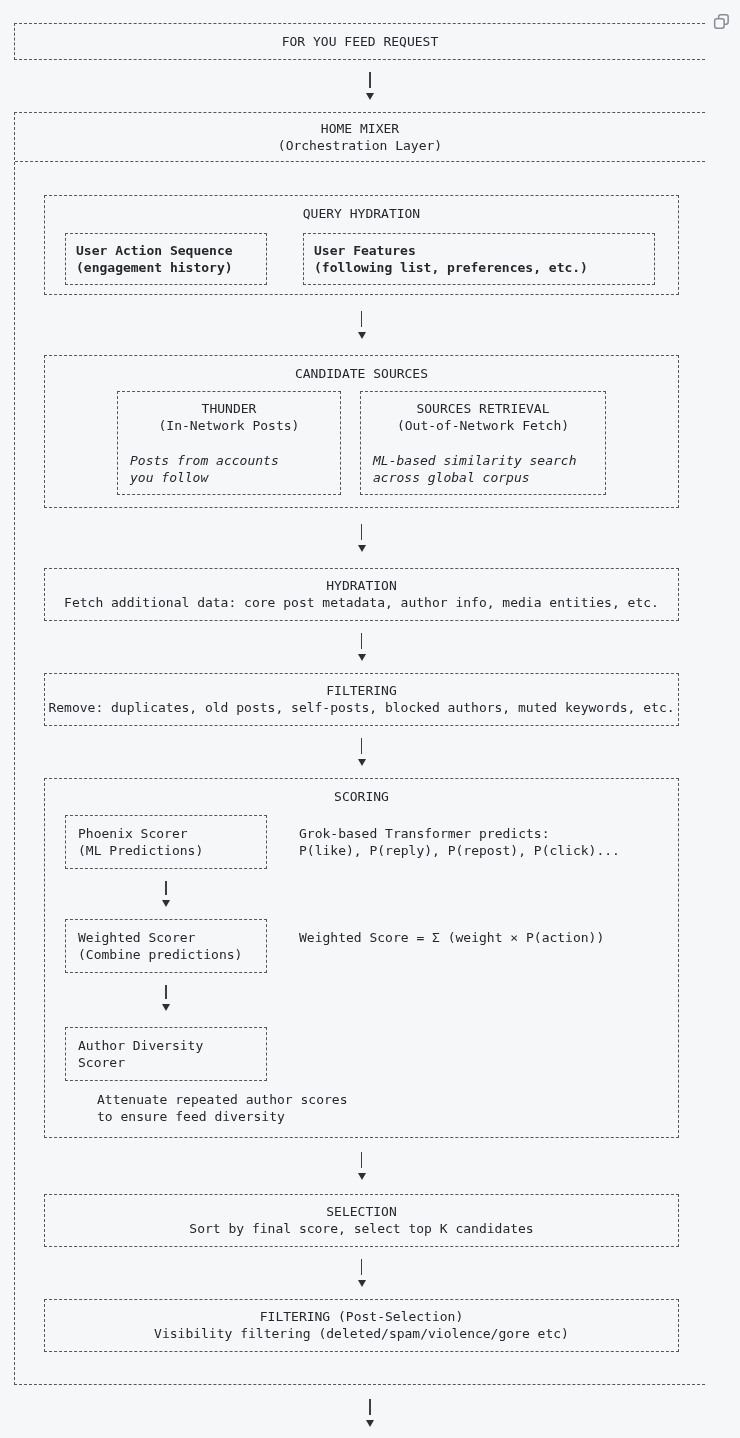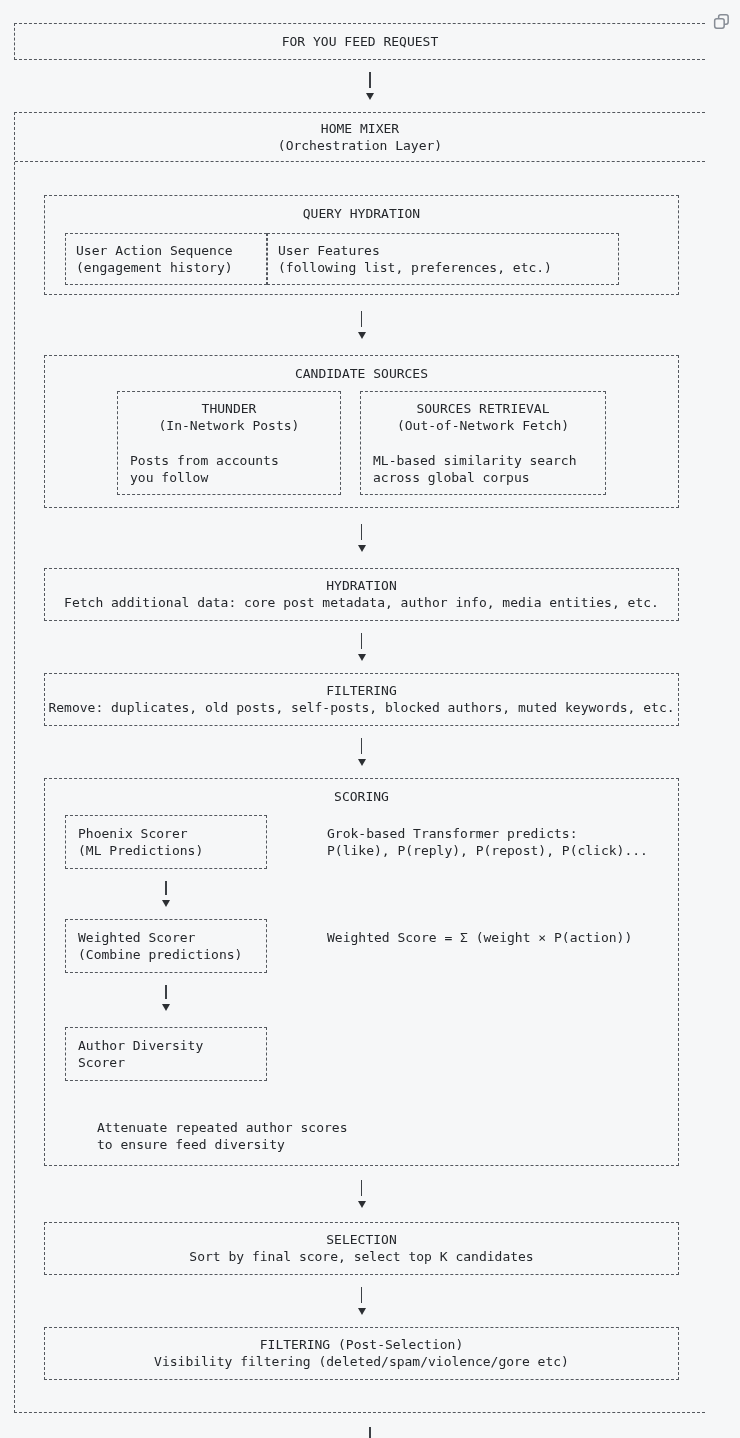--- a/index.html
+++ b/index.html
@@ -31,32 +31,32 @@
     border-top: 7px solid #2c2f33;
   }
 
   .mixer-header { padding: 7px 0; border-bottom: 1.5px dashed #54585e; }
   .mixer-content { padding: 33px 26px 32px 29px; }
 
   .section { width: 100%; }
   .section-title { padding-top: 9px; }
   .banner { padding: 8px 0 9px; }
 
-  .qh-row { display: flex; padding-left: 20px; margin: 11px 0 9px; }
+  .qh-row { display: flex; gap: 36px; padding-left: 20px; margin: 11px 0 9px; font-weight: bold; }
   .qh-box-1 { width: 202px; padding: 8px 10px; }
   .qh-box-2 { width: 352px; padding: 8px 10px; }
 
   .cs-row { display: flex; gap: 19px; padding-left: 72px; margin: 9px 0 12px; }
   .cs-box-1 { width: 224px; padding: 8px 0; }
   .cs-box-2 { width: 246px; padding: 8px 0; }
-  .cs-body { padding-left: 12px; }
+  .cs-body { padding-left: 12px; font-style: italic; }
   .spacer { height: 18px; }
 
   .scoring { padding-bottom: 12px; }
-  .s-row { display: flex; padding-left: 20px; margin-top: 10px; gap: 28px; }
+  .s-row { display: flex; padding-left: 20px; margin-top: 10px; }
   .s-row.first { margin-top: 10px; }
   .s-row.third { margin-top: 4px; flex-direction: column; }
   .s-box { width: 202px; padding: 9px 12px; }
   .s-note { margin-left: 32px; padding-top: 10px; }
   .inner-wrap { margin-left: 20px; width: 202px; display: flex; justify-content: center; }
 
   .copy-btn {
     position: absolute; top: 8px; right: 6px;
     width: 26px; height: 26px;
     background: transparent; border: none; cursor: pointer;

